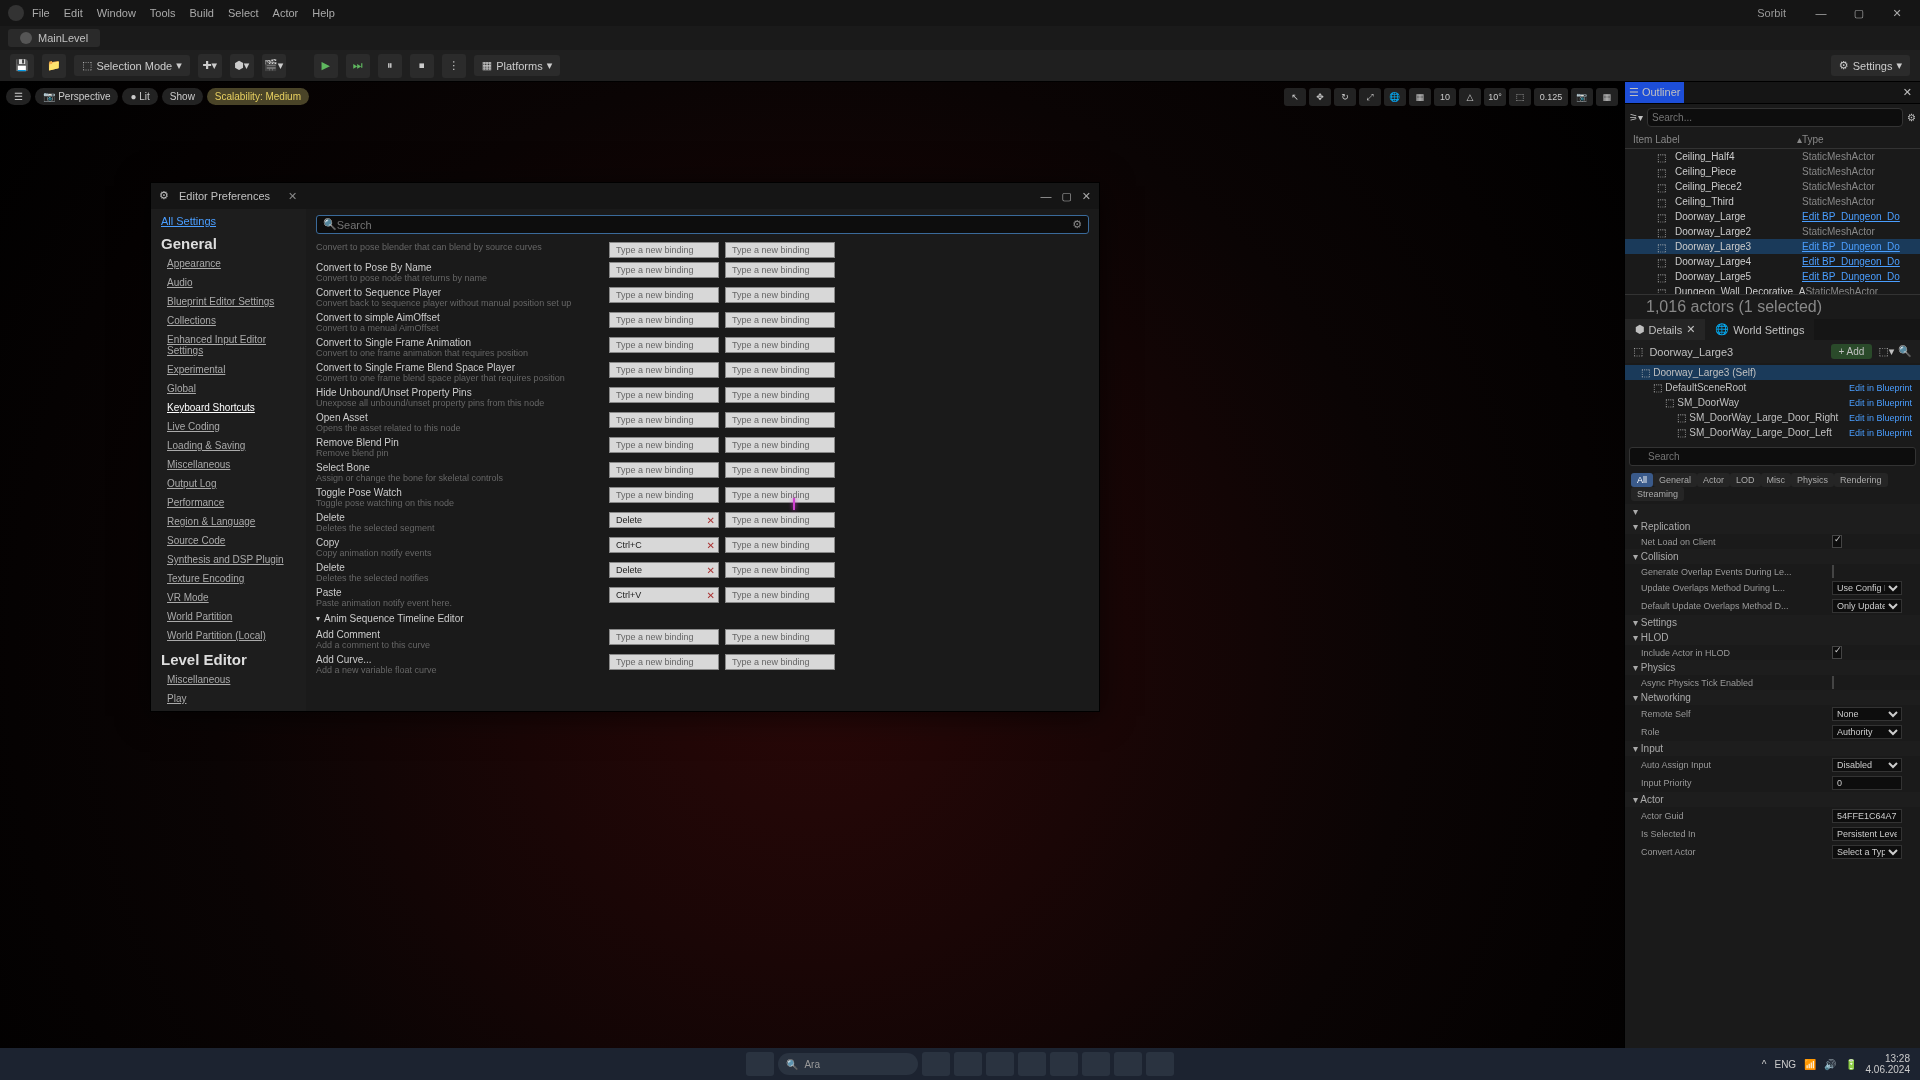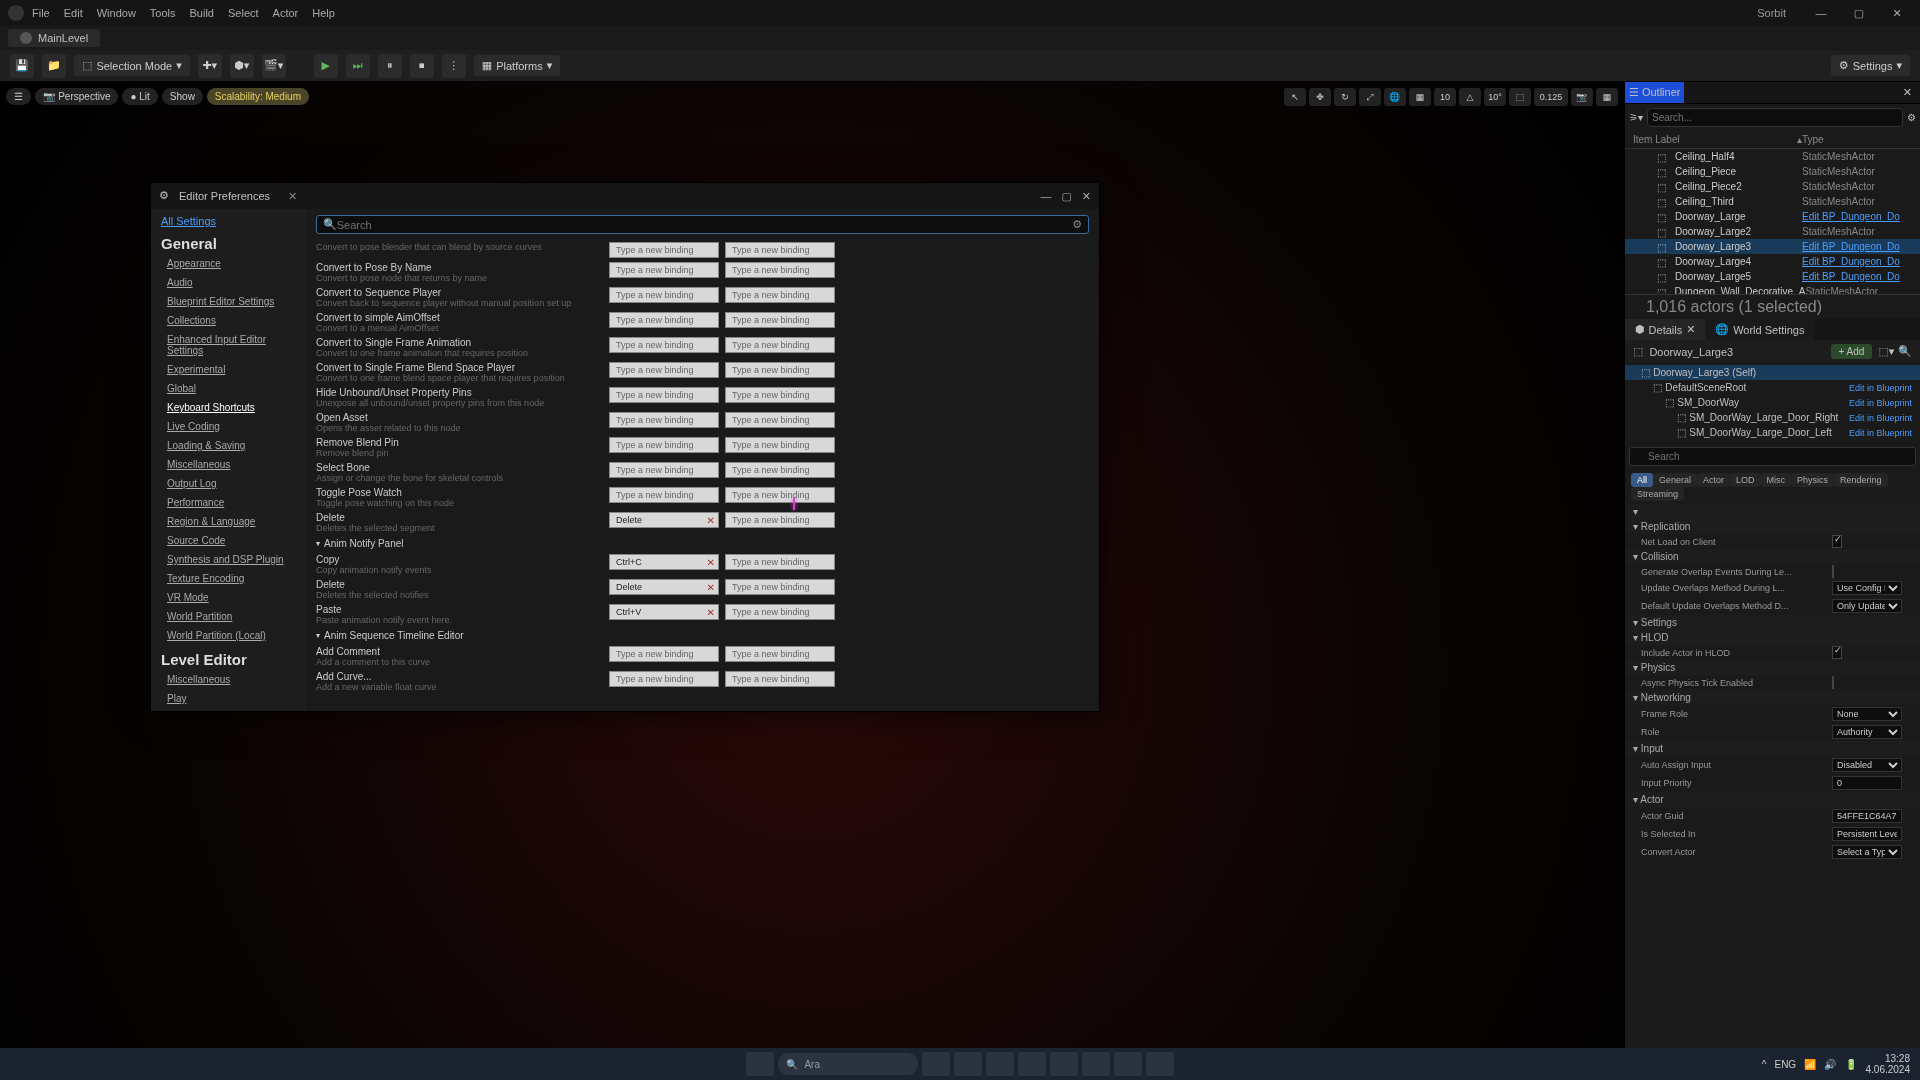--- a/index.html
+++ b/index.html
@@ -328,21 +328,21 @@
           <span class="plbl">Include Actor in HLOD</span>
           <span class="pval"><span class="chk on"></span></span>
         </div>
         <div class="dgrp">▾ Physics</div>
         <div class="dprop">
           <span class="plbl">Async Physics Tick Enabled</span>
           <span class="pval"><span class="chk"></span></span>
         </div>
         <div class="dgrp">▾ Networking</div>
         <div class="dprop">
-          <span class="plbl">Frame Role</span>
+          <span class="plbl">Remote Self</span>
           <span class="pval"><select><option>None</option></select></span>
         </div>
         <div class="dprop">
           <span class="plbl">Role</span>
           <span class="pval"><select><option>Authority</option></select></span>
         </div>
         <div class="dgrp">▾ Input</div>
         <div class="dprop">
           <span class="plbl">Auto Assign Input</span>
           <span class="pval"><select><option>Disabled</option></select></span>
@@ -546,21 +546,20 @@
           <div class="shortcut-row">
             <div class="sc-lbl">
               <div class="sc-name">Delete</div>
               <div class="sc-desc">Deletes the selected segment</div>
             </div>
             <div class="sc-bind">
               <div class="binding filled">Delete<span class="bx">✕</span></div>
               <div class="binding">Type a new binding</div>
             </div>
           </div>
-          <div class="sc-section">Anim Notify Panel</div>
           <div class="shortcut-row">
             <div class="sc-lbl">
               <div class="sc-name">Copy</div>
               <div class="sc-desc">Copy animation notify events</div>
             </div>
             <div class="sc-bind">
               <div class="binding filled">Ctrl+C<span class="bx">✕</span></div>
               <div class="binding">Type a new binding</div>
             </div>
           </div>

